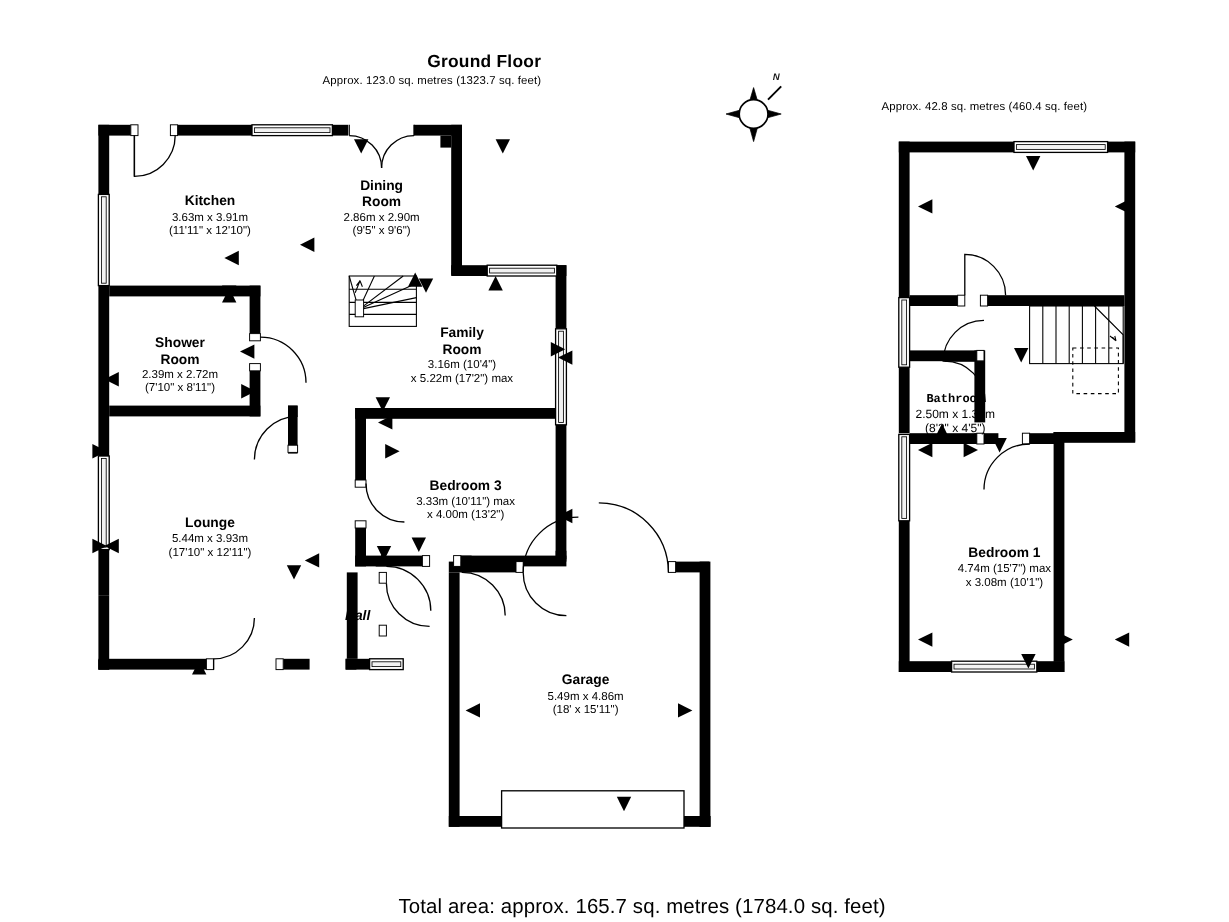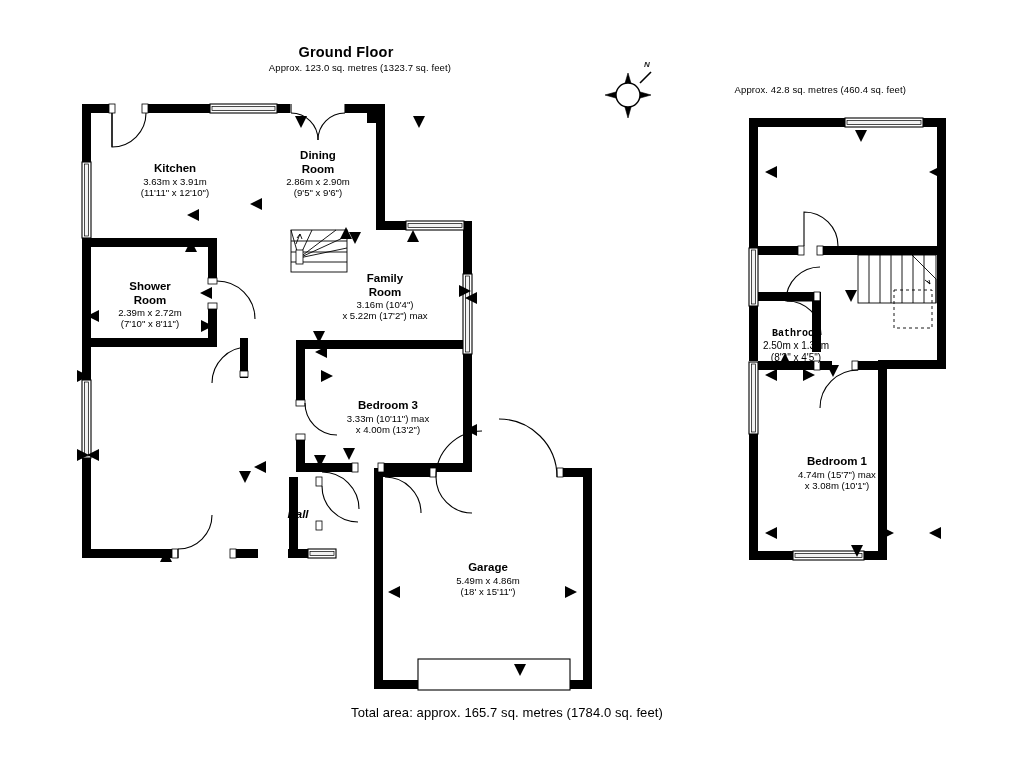--- a/index.html
+++ b/index.html
@@ -32,42 +32,44 @@
     position: absolute;
     text-align: center;
     line-height: 1.18;
     white-space: nowrap;
     color: #000;
   }
   .floor-title {
     font-size: 14.5px;
     font-weight: bold;
     letter-spacing: .2px;
+    text-align: right;
   }
   .floor-sub {
     font-size: 9.5px;
     font-weight: normal;
     letter-spacing: .1px;
     text-align: right;
   }
   .room-name {
     font-size: 11.5px;
     font-weight: bold;
   }
   .room-dim {
     font-size: 9.6px;
     font-weight: normal;
   }
   .room-small .room-name { font-size: 10px; font-family: Liberation Mono, monospace; }
   .room-small .room-dim  { font-size: 10px; }
   .room-plain .room-name { font-size: 11.5px; font-weight: bold; font-style: italic; }
   .total-area {
-    font-size: 13px;
+    font-size: 17px;
     font-weight: normal;
     letter-spacing: .1px;
+    margin-top: 41px;
   }
   .compass-n {
     position: absolute;
     font-size: 8px;
     font-weight: bold;
     font-style: italic;
   }
 </style>
 </head>
 <body>
@@ -421,20 +423,25 @@
     <div class="room-dim">3.16m (10'4")</div>
     <div class="room-dim">x 5.22m (17'2") max</div>
   </div>
 
   <div class="txt" style="left:318px; top:399px; width:140px;">
     <div class="room-name">Bedroom 3</div>
     <div class="room-dim">3.33m (10'11") max</div>
     <div class="room-dim">x 4.00m (13'2")</div>
   </div>
 
+  <div class="txt" style="left:100px; top:430px; width:150px;">
+    <div class="room-name">Lounge</div>
+    <div class="room-dim">5.44m x 3.93m</div>
+    <div class="room-dim">(17'10" x 12'11")</div>
+  </div>
 
   <div class="txt room-plain" style="left:268px; top:508px; width:60px;">
     <div class="room-name">Hall</div>
   </div>
 
   <div class="txt" style="left:418px; top:561px; width:140px;">
     <div class="room-name">Garage</div>
     <div class="room-dim">5.49m x 4.86m</div>
     <div class="room-dim">(18' x 15'11")</div>
   </div>

